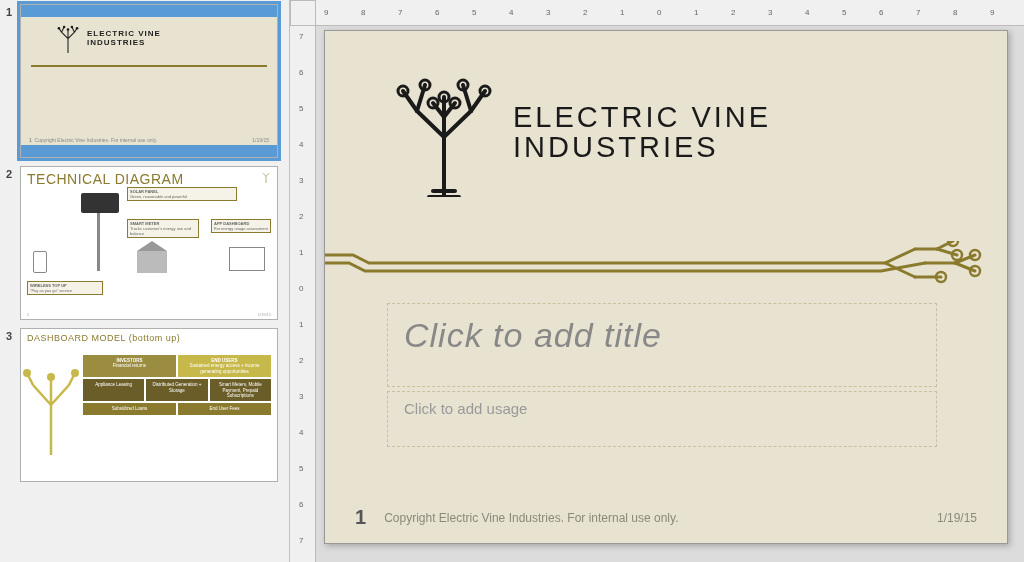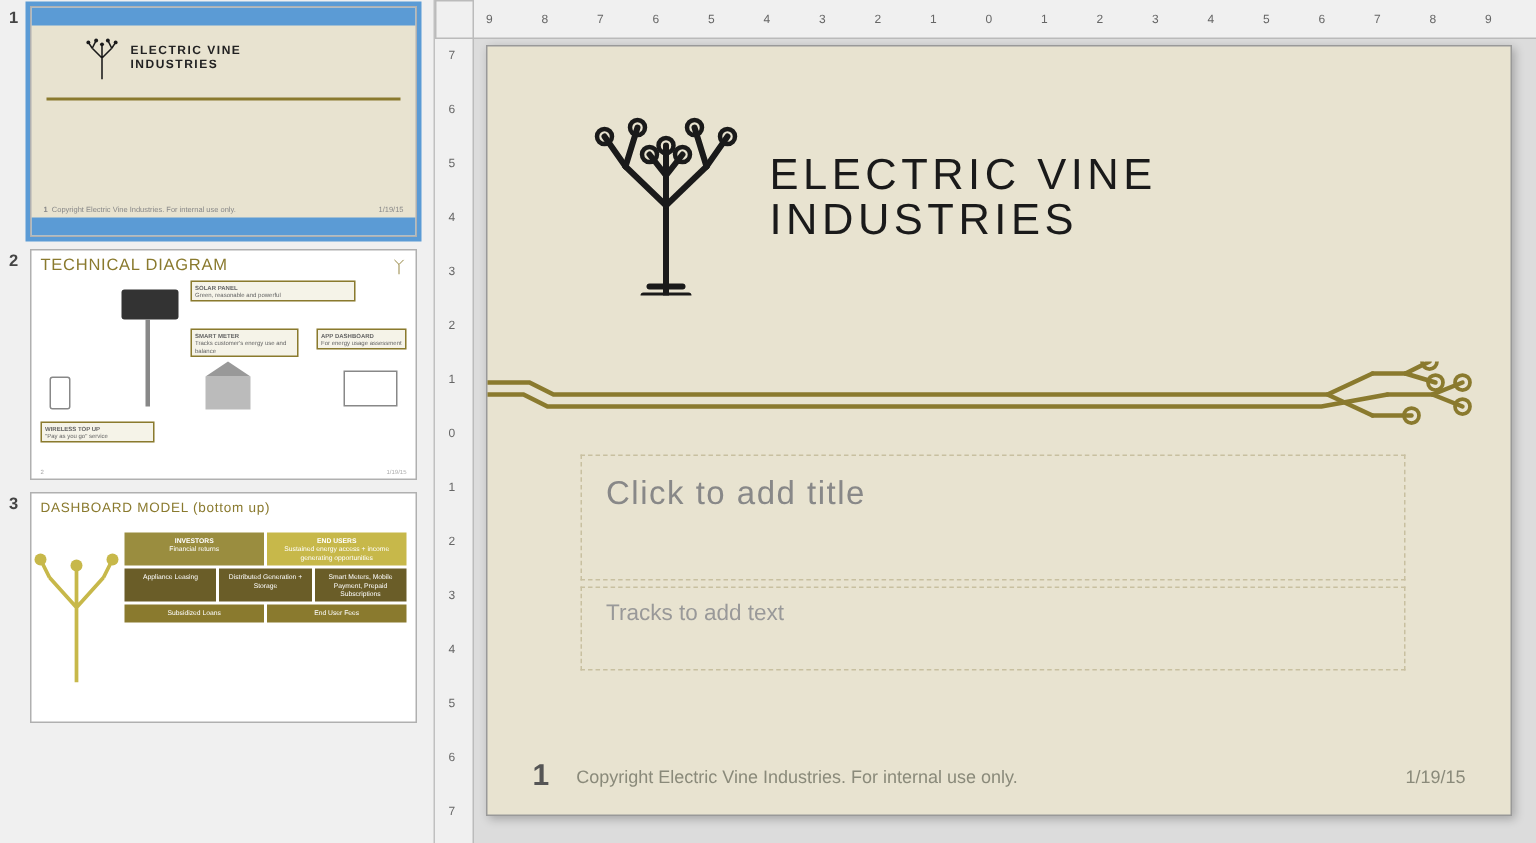--- a/index.html
+++ b/index.html
@@ -52,21 +52,21 @@
   position:absolute; top:18px; left:34px;
   font-size:10px; font-weight:bold; color:#222;
   display:flex; align-items:center; gap:6px;
 }
 .mini-tree { width:26px; height:30px; }
 .thumb1-circuit { position:absolute; top:60px; left:10px; right:10px; height:2px; background:#8a7a2e; }
 .thumb1-footer { position:absolute; bottom:14px; left:8px; right:8px; font-size:5px; color:#888; display:flex; justify-content:space-between; }
 
 
 .thumb2 { background:#fff; }
-.thumb2-title { position:absolute; top:4px; left:6px; font-size:11px; color:#8a7a2e; letter-spacing:0.5px; }
+.thumb2-title { position:absolute; top:4px; left:6px; font-size:14px; color:#8a7a2e; letter-spacing:0.5px; }
 .thumb2-minilogo { position:absolute; top:2px; right:4px; width:14px; height:14px; }
 .thumb2-content { position:absolute; top:20px; left:6px; right:6px; bottom:12px; }
 .tbox { position:absolute; border:1px solid #8a7a2e; font-size:4px; padding:1px 2px; color:#666; background:#f5f3e8; }
 .solar-panel { position:absolute; top:6px; left:54px; width:38px; height:20px; background:#333; border-radius:2px; }
 .solar-pole { position:absolute; top:26px; left:70px; width:3px; height:58px; background:#888; }
 .house { position:absolute; top:64px; left:110px; width:30px; height:22px; background:#bbb; }
 .house::before { content:''; position:absolute; top:-10px; left:0; border-left:15px solid transparent; border-right:15px solid transparent; border-bottom:10px solid #999; }
 .phone { position:absolute; top:64px; left:6px; width:14px; height:22px; border:1px solid #888; border-radius:2px; background:#fff; }
 .laptop { position:absolute; top:60px; right:6px; width:36px; height:24px; border:1px solid #888; background:#fff; }
 .thumb2-footer { position:absolute; bottom:2px; left:6px; right:6px; font-size:4px; color:#aaa; display:flex; justify-content:space-between; }
@@ -107,21 +107,21 @@
 .big-tree { width:110px; height:130px; }
 .logo-text { font-family: Arial, sans-serif; font-weight:300; letter-spacing:3px; color:#1a1a1a; font-size:29px; line-height:1.05; }
 .circuit-line {
   position:absolute; top:210px; left:0; right:0; height:44px;
 }
 .placeholder-box {
   position:absolute; left:62px; right:70px;
   border:1px dashed #c8c0a0;
 }
 .title-ph { top:272px; height:84px; padding:12px 16px; }
-.title-ph-text { font-size:22px; color:#888; letter-spacing:1px; }
+.title-ph-text { font-size:34px; color:#888; letter-spacing:1px;font-style:italic; }
 .text-ph { top:360px; height:56px; padding:8px 16px; }
 .text-ph-text { font-size:15px; color:#999; }
 .footer-row { position:absolute; bottom:14px; left:30px; right:30px; display:flex; align-items:center; font-size:12px; color:#8a8a7a; }
 .page-num { font-size:20px; font-weight:bold; color:#555; margin-right:18px; }
 .footer-date { margin-left:auto; }
 </style>
 </head>
 <body>
 
 <div class="sidebar">
@@ -314,21 +314,21 @@
         <circle cx="650" cy="14" r="5"></circle>
           <circle cx="650" cy="30" r="5"></circle>
         <circle cx="616" cy="36" r="5"></circle>
       </g>
     </svg>
 
     <div class="placeholder-box title-ph">
       <div class="title-ph-text">Click to add title</div>
     </div>
     <div class="placeholder-box text-ph">
-      <div class="text-ph-text">Tracks to add text</div>
+      <div class="text-ph-text">Click to add usage</div>
     </div>
 
     <div class="footer-row">
       <span class="page-num">1</span>
       <span>Copyright Electric Vine Industries. For internal use only.</span>
       <span class="footer-date">1/19/15</span>
     </div>
   </div>
 </div>
 

